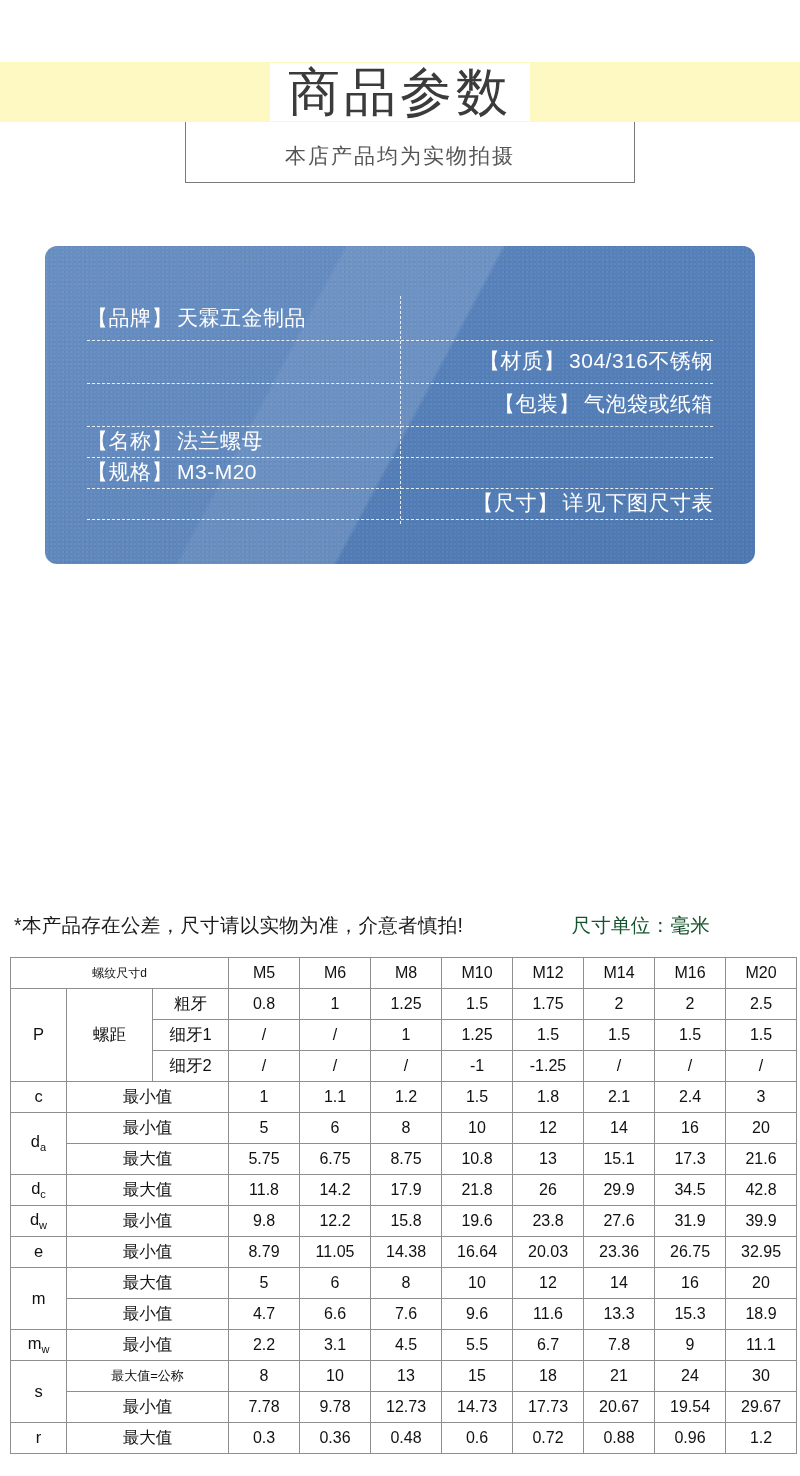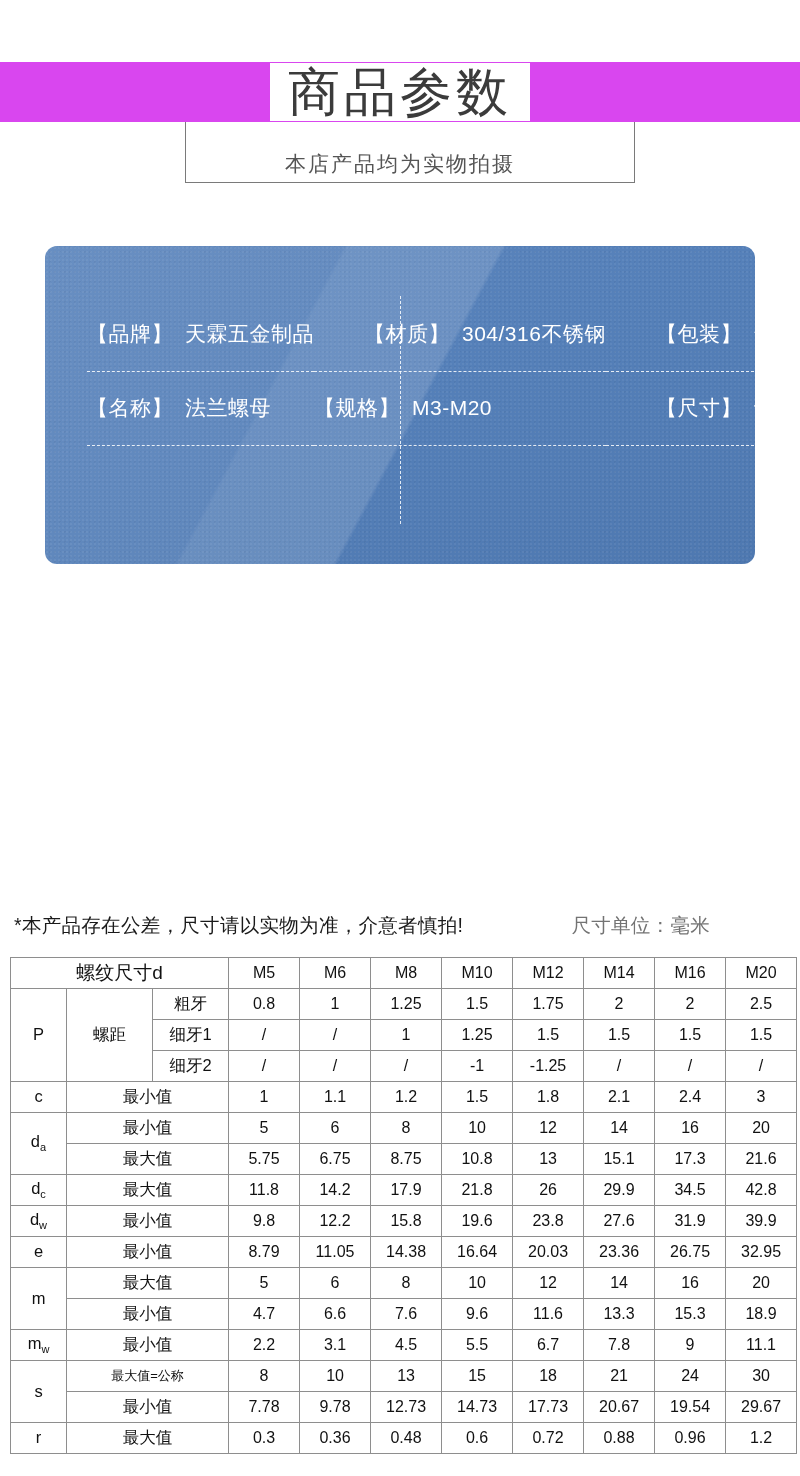--- a/index.html
+++ b/index.html
@@ -25,28 +25,28 @@
   }
   .header-title{
     position:absolute;
     left:0; top:62px;
     width:800px;
     text-align:center;
     font-size:52px;
     letter-spacing:4px;
     color:#3b3b3b;
     font-weight:500;
-    background:#d946ef;
+    background:#fef9c3;
     line-height:1;
     padding:4px 0;
   }
   .header-title span{ background:#fff; padding:0 18px; }
   .header-sub{
     position:absolute;
-    left:0; top:150px;
+    left:0; top:142px;
     width:800px;
     text-align:center;
     font-size:21px;
     color:#555;
     letter-spacing:2px;
   }
 
   
   .spec-panel{
     position:absolute;
@@ -66,35 +66,35 @@
       radial-gradient(rgba(0,0,0,.045) 1px, transparent 1px);
     background-size:4px 4px, 5px 5px;
     background-position:0 0, 2px 3px;
     pointer-events:none;
   }
   .spec-grid{
     position:absolute;
     left:42px; top:52px;
     width:626px; height:222px;
     display:grid;
-    grid-template-columns:1fr 1fr 1fr;
+    grid-template-columns:1fr;
     grid-template-rows:1fr 1fr 1fr;
   }
   .spec-cell{
     display:flex;
     align-items:center;
     font-size:21px;
     color:#ffffff;
     letter-spacing:0.5px;
     border-bottom:1px dashed rgba(255,255,255,.85);
     padding-bottom:2px;
   }
-  .spec-cell.right{ padding-left:50px; }
+  .spec-cell.right{ padding-left:50px;justify-content:flex-end; }
   .spec-key{ white-space:nowrap; }
-  .spec-val{ white-space:nowrap; margin-left:12px; }
+  .spec-val{ white-space:nowrap; margin-left:4px; }
   .spec-divider{
     position:absolute;
     left:50%; top:50px;
     width:1px; height:228px;
     border-left:1px dashed rgba(255,255,255,.85);
   }
 
   
   .drawings{
     position:absolute;
@@ -109,21 +109,21 @@
     left:0; top:912px;
     width:716px; height:38px;
   }
   .note-left{
     position:absolute; left:14px; top:0;
     font-size:19.5px; color:#1a1a1a;
     letter-spacing:0.3px;
   }
   .note-right{
     position:absolute; right:6px; top:0;
-    font-size:19.5px; color:#737373;
+    font-size:19.5px; color:#14532d;
     letter-spacing:0.3px;
   }
 
   
   table.spec-table{
     position:absolute;
     left:10px; top:957px;
     width:782px;
     border-collapse:collapse;
     table-layout:fixed;
@@ -136,21 +136,21 @@
     vertical-align:middle;
     height:31px;
     padding:0 2px;
     line-height:1.05;
     white-space:nowrap;
   }
   td.lbl{ font-size:16.5px; }
   td.cn{ font-size:16.5px;margin-top:18px; }
   td.cn-small{ font-size:13px; }
   .sub { font-size:11px; vertical-align:sub; }
-  .hdr-thread{ font-size:19px; }
+  .hdr-thread{ font-size:12px; }
 </style>
 </head>
 <body>
 
 <div class="header-block">
   <div class="header-frame"></div>
   <div class="header-title">
     <span>商品参数</span>
   </div>
   <div class="header-sub">本店产品均为实物拍摄</div>

